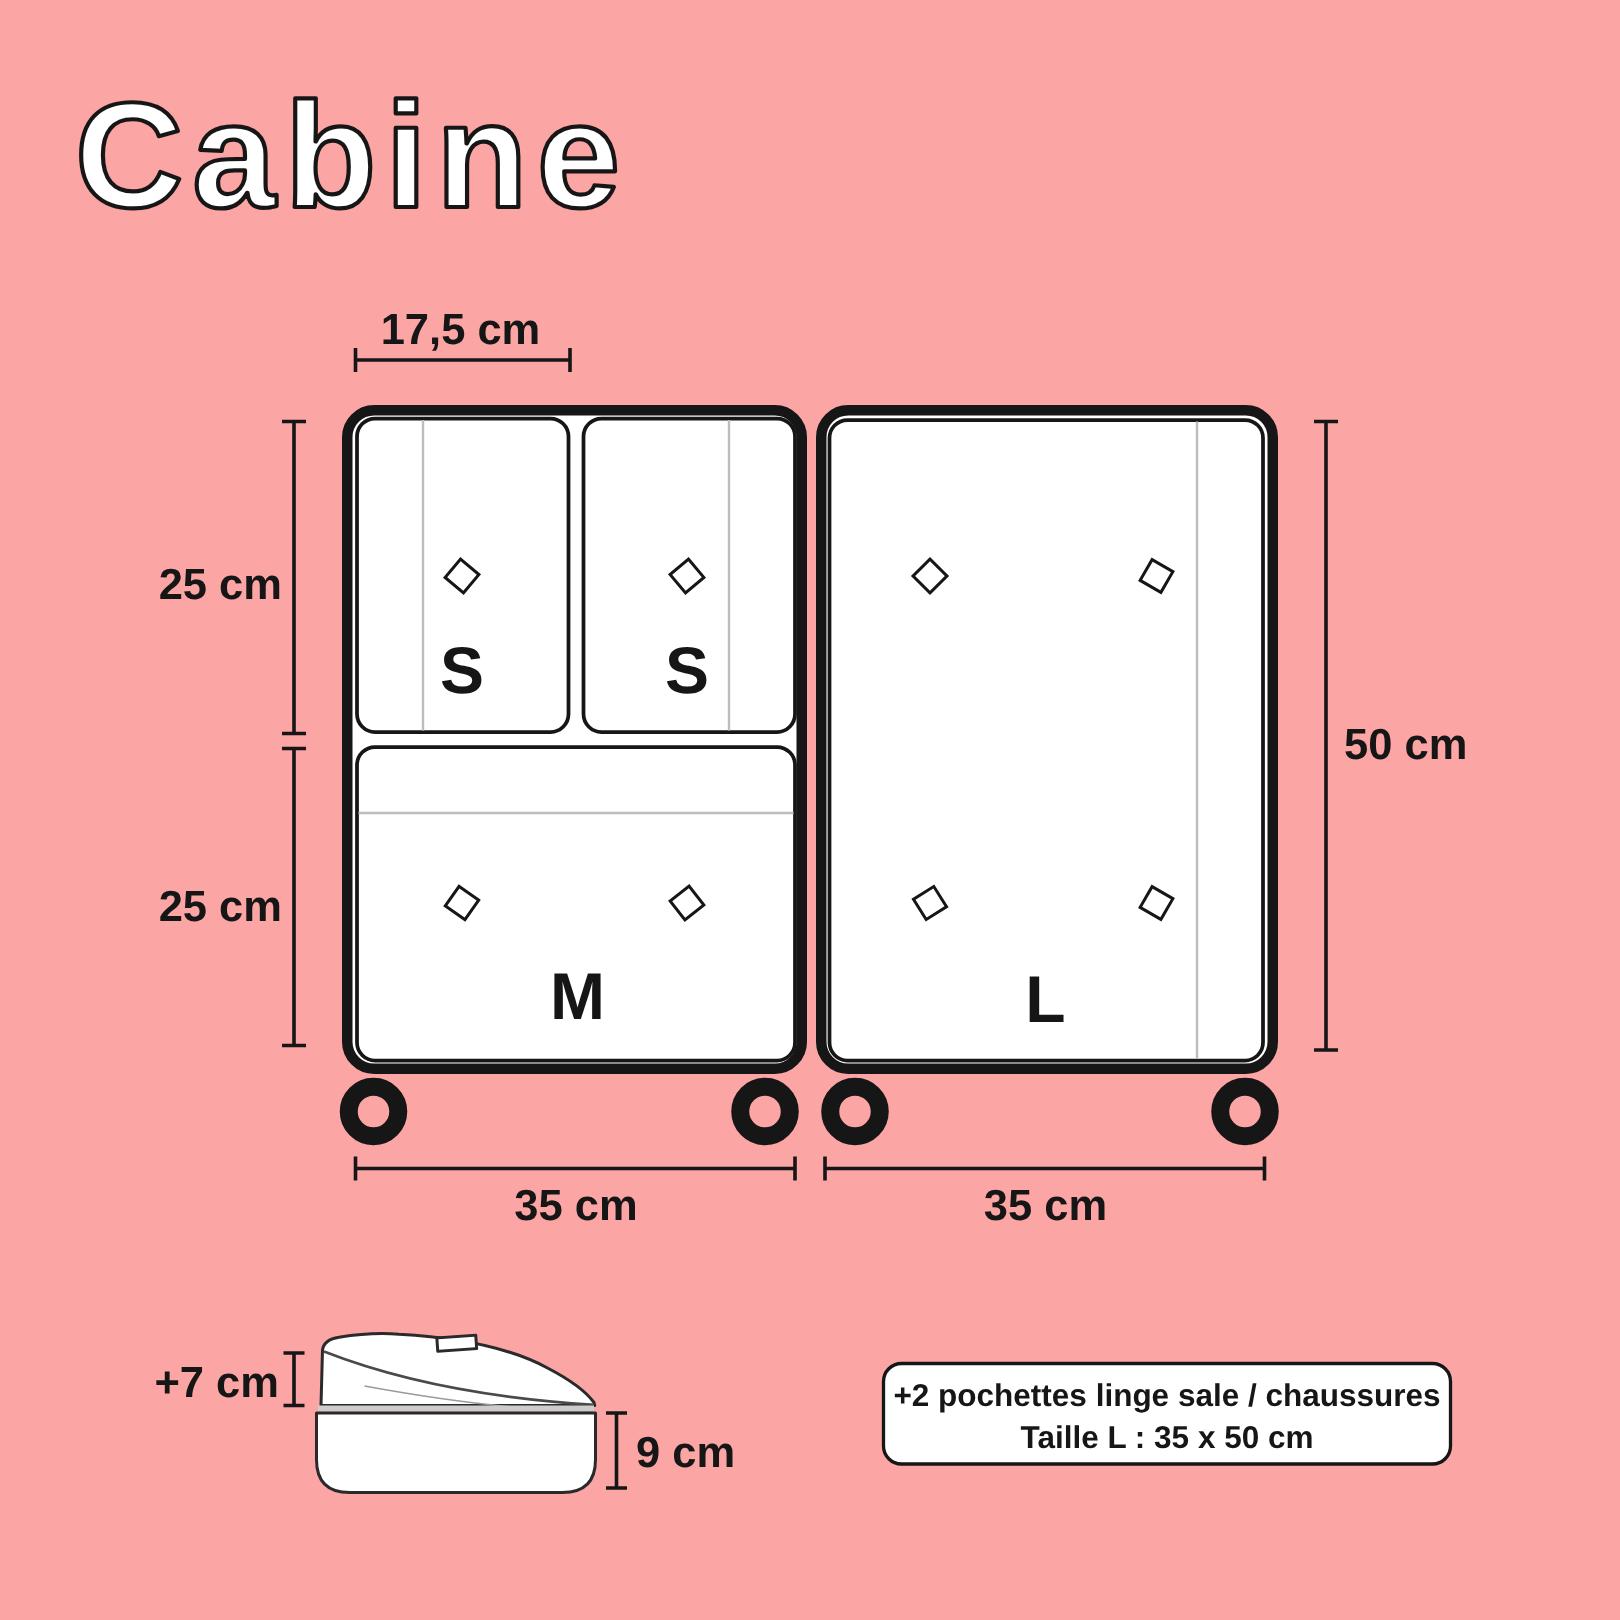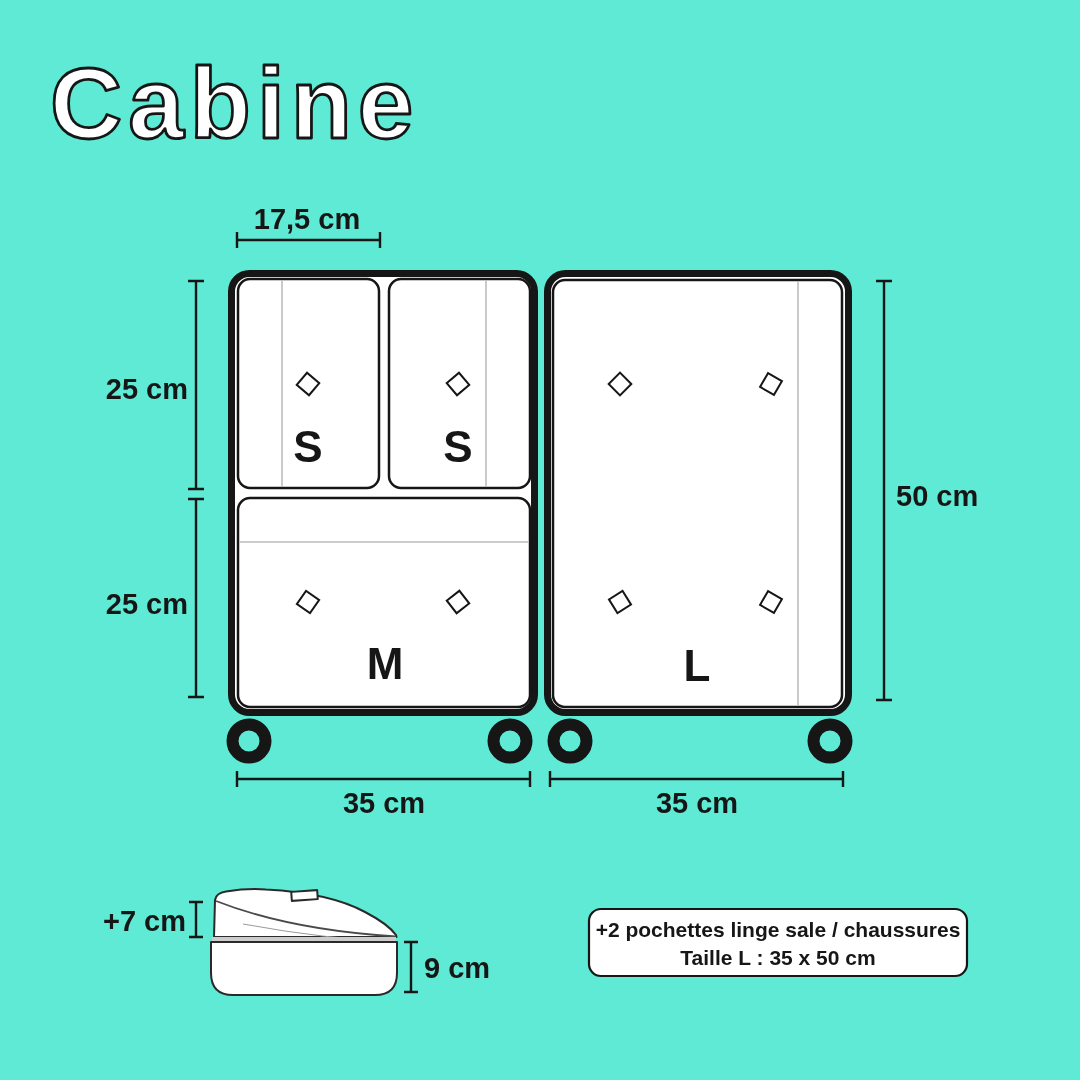--- a/index.html
+++ b/index.html
@@ -7,21 +7,21 @@
     padding: 0;
     background: #ffffff;
     width: 1080px;
     height: 1080px;
     font-family: "Liberation Sans", sans-serif;
   }
   .stage {
     position: relative;
     width: 1080px;
     height: 1080px;
-    background: #5eead4;
+    background: #fca5a5;
     overflow: hidden;
   }
   svg { display: block; }
 
   
   .title-text {
     font-size: 100px;
     font-weight: bold;
     letter-spacing: 6px;
     fill: #ffffff;

